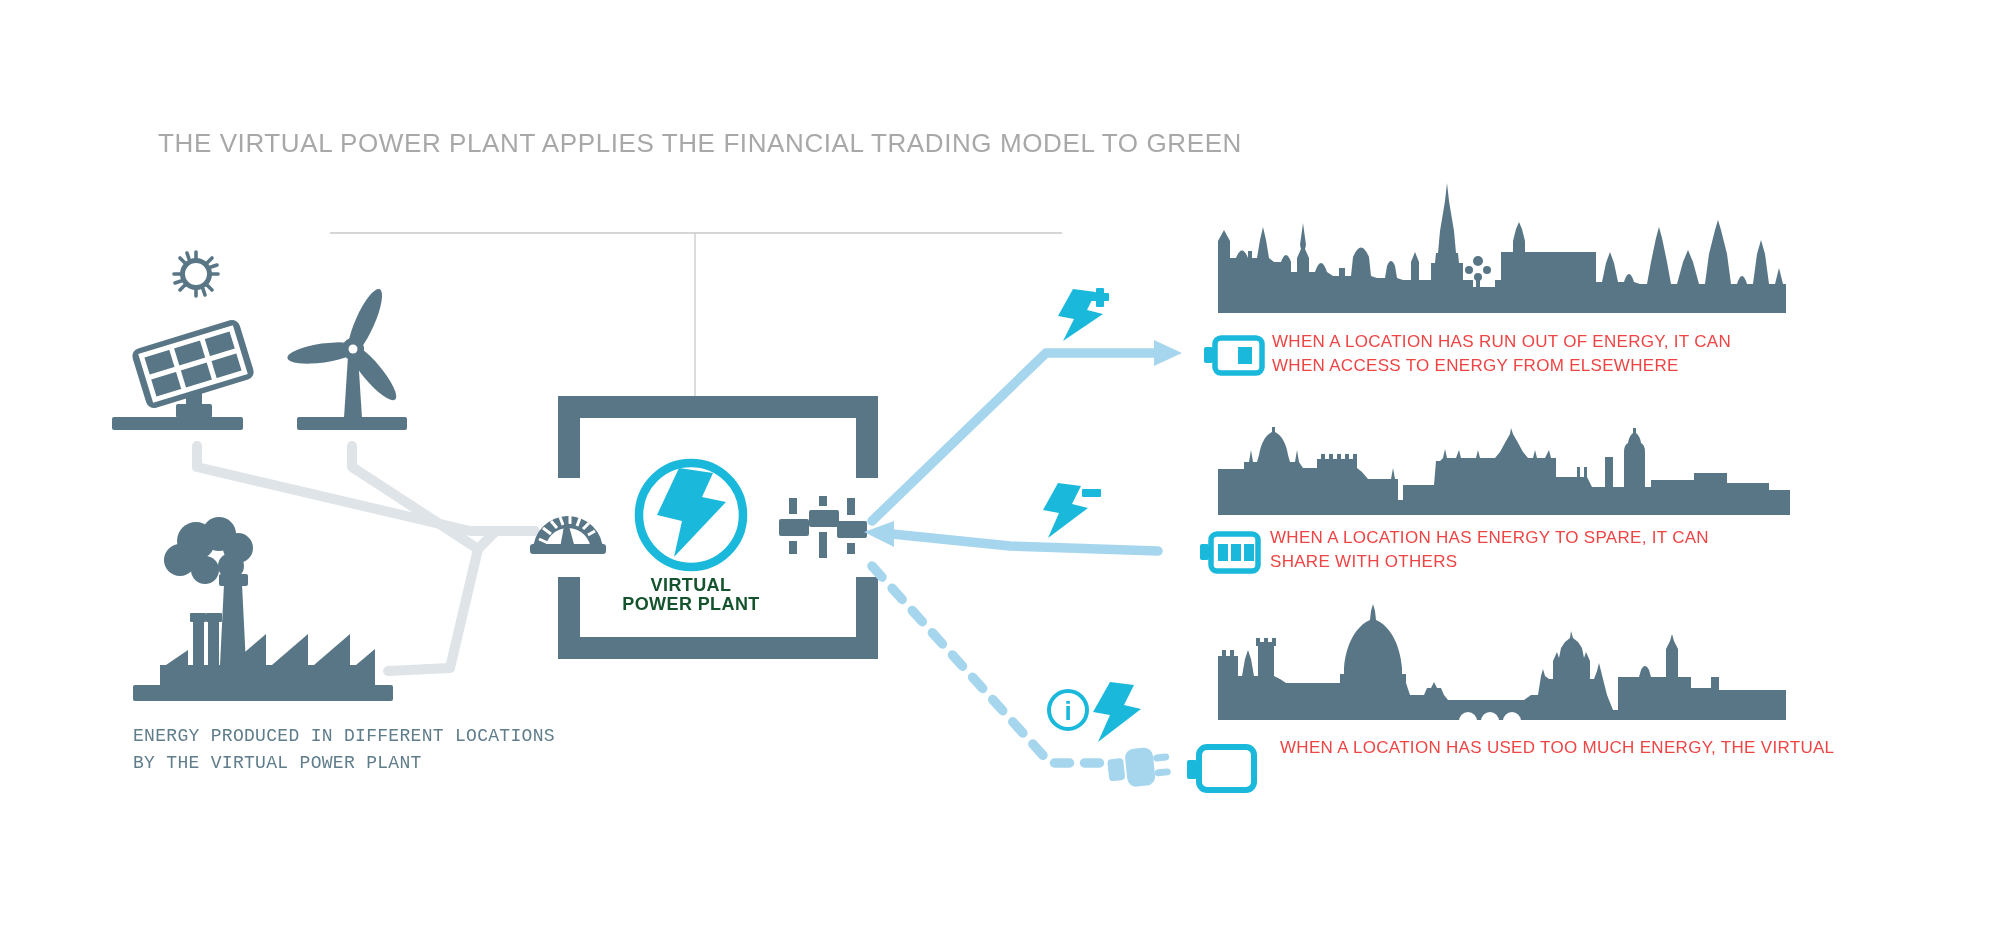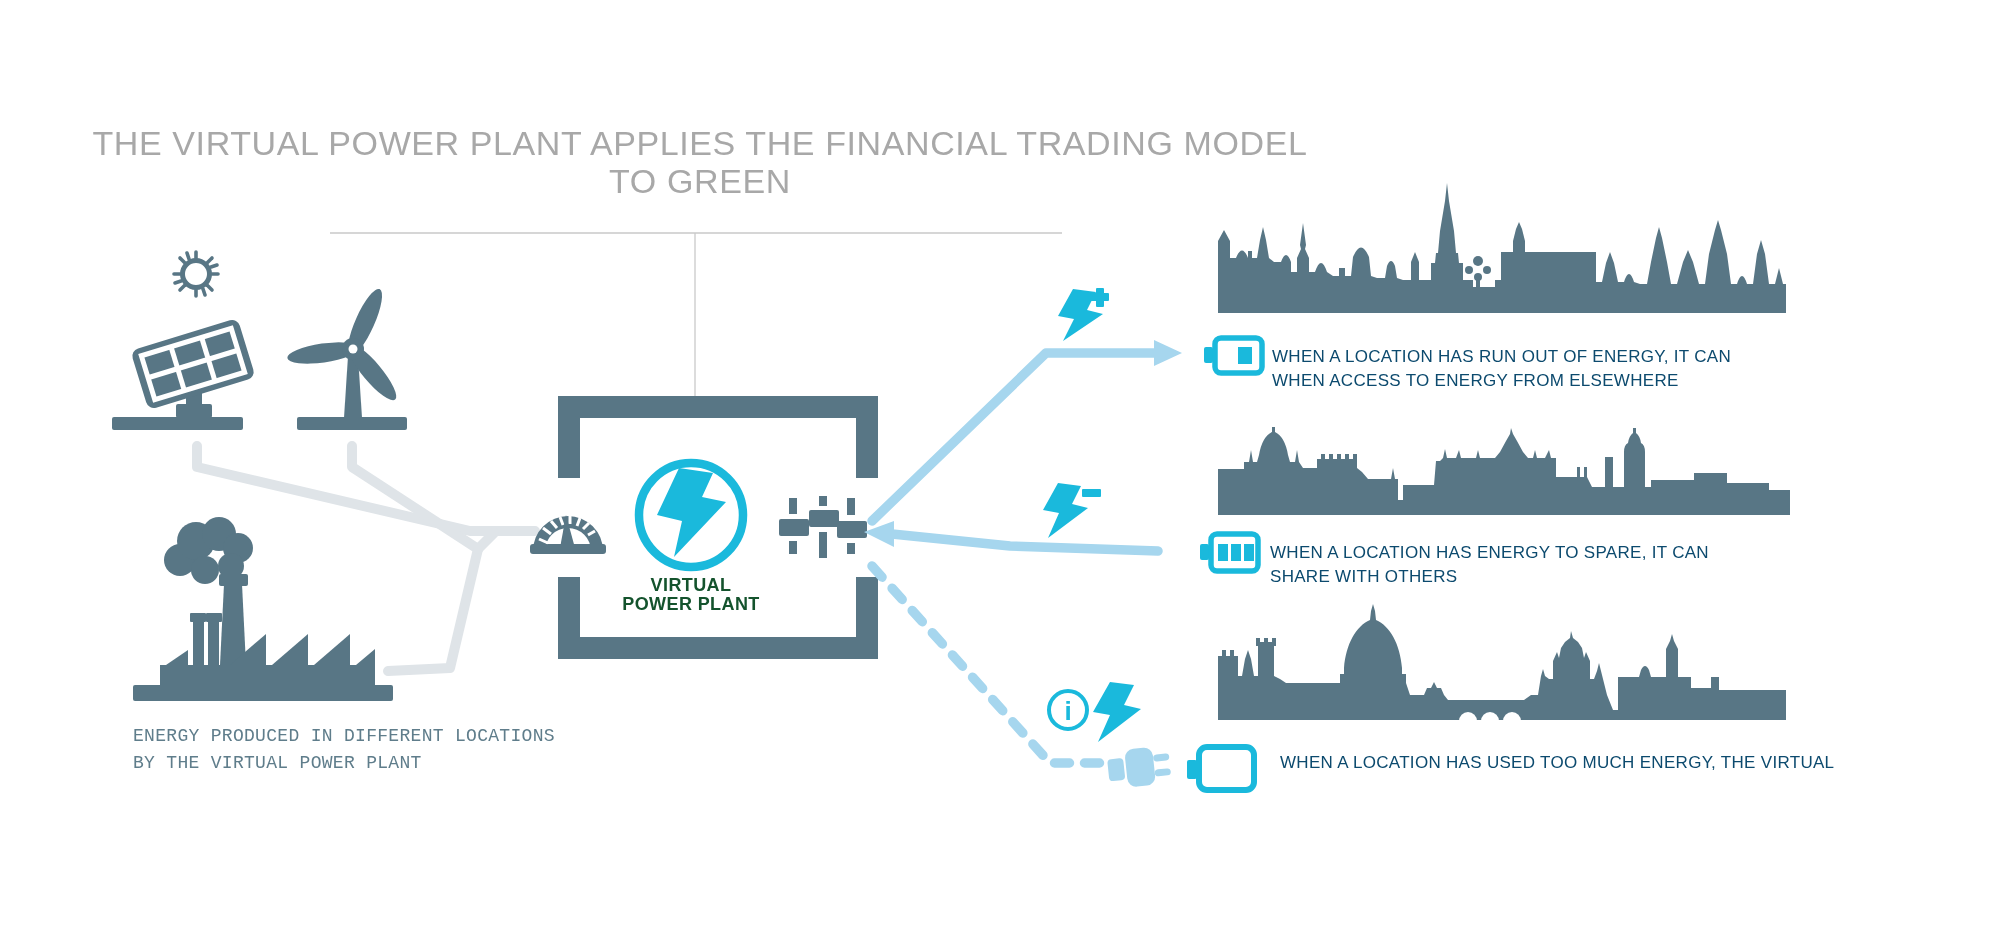--- a/index.html
+++ b/index.html
@@ -1,21 +1,21 @@
 <!DOCTYPE html>
 <html><head>
 <meta charset="utf-8">
 <style>
   html,body{margin:0;padding:0;background:#ffffff;}
   .canvas{position:relative;width:2000px;height:952px;background:#ffffff;overflow:hidden;
           font-family:"Liberation Sans", sans-serif;}
   svg.art{position:absolute;left:0;top:0;}
-  .txt{position:absolute;color:#0c4a6e;font-size:17px;line-height:24px;letter-spacing:.3px;margin-top:15px;}
+  .txt{position:absolute;color:#ef4444;font-size:17px;line-height:24px;letter-spacing:.3px;}
   .title{position:absolute;left:80px;top:124px;width:1240px;text-align:center;
-         color:#a8a8a8;font-size:34px;line-height:38px;letter-spacing:.6px;font-weight:400;}
+         color:#a8a8a8;font-size:26px;line-height:38px;letter-spacing:.6px;font-weight:400;}
   .caption{position:absolute;left:133px;top:723px;font-size:18px;line-height:27px;
            color:#5f7d8b;letter-spacing:.3px;font-family:Liberation Mono, monospace;}
   .vpp-label{position:absolute;left:591px;top:576px;width:200px;text-align:center;
              color:#14532d;font-size:18px;line-height:19px;font-weight:700;letter-spacing:.4px;}
   .row-text-1{left:1272px;top:330px;}
   .row-text-2{left:1270px;top:526px;}
   .row-text-3{left:1280px;top:736px;}
 </style>
 </head>
 <body>

